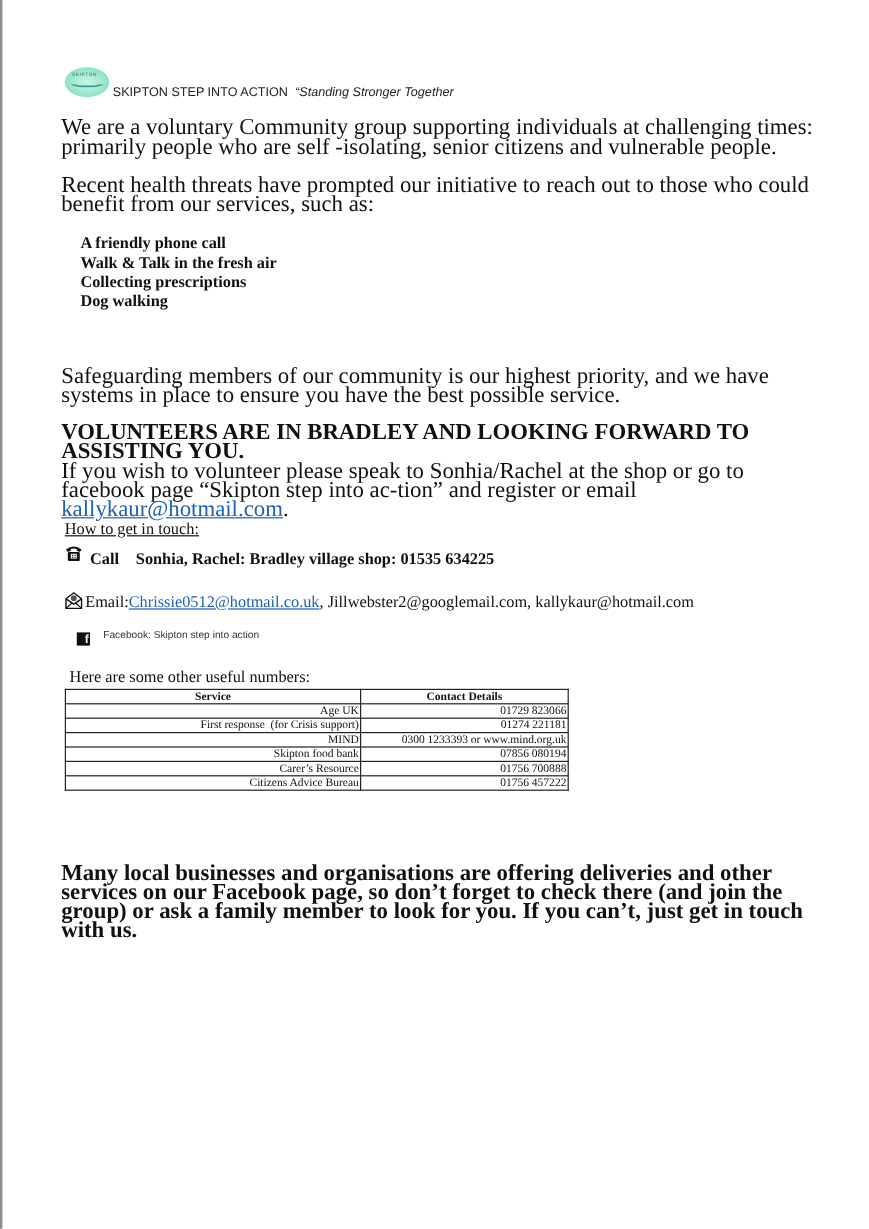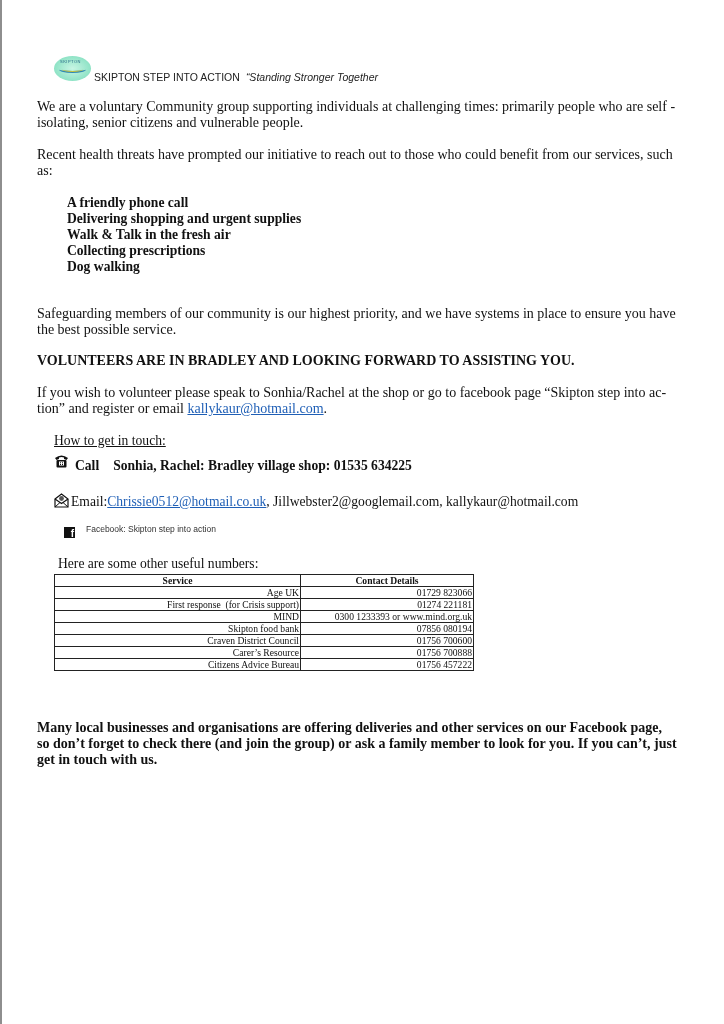--- a/index.html
+++ b/index.html
@@ -63,23 +63,23 @@
     .header-tagline {
       font-family: "Liberation Sans", sans-serif;
       font-size: 10.5px;
       font-style: italic;
       color: #222;
       margin-left: 6px;
       margin-bottom: 2px;
     }
     .para {
       position: absolute;
-      left: 37px;
+      left: 51px;
       width: 640px;
-      font-size: 14px;
+      font-size: 19px;
       line-height: 16px;
       margin: 0;
     }
     .bold { font-weight: bold; }
     .services {
       position: absolute;
       left: 67px; top: 195px;
       font-size: 13.6px;
       font-weight: bold;
       line-height: 16px;
@@ -190,21 +190,20 @@
   </div>
   <span class="header-title">SKIPTON STEP INTO ACTION</span>
   <span class="header-tagline">“Standing Stronger Together</span>
 </div>
 
 <p class="para" style="top:99px;">We are a voluntary Community group supporting individuals at challenging times: primarily people who are self -isolating, senior citizens and vulnerable people.</p>
 <p class="para" style="top:147px;">Recent health threats have prompted our initiative to reach out to those who could benefit from our services, such as:</p>
 
 <ul class="services">
   <li>A friendly phone call</li>
-  <li>Delivering shopping and urgent supplies</li>
   <li>Walk &amp; Talk in the fresh air</li>
   <li>Collecting prescriptions</li>
   <li>Dog walking</li>
 </ul>
 
 <p class="para" style="top:306px;">Safeguarding members of our community is our highest priority, and we have systems in place to ensure you have the best possible service.</p>
 
 <p class="para bold" style="top:353px;">VOLUNTEERS ARE IN BRADLEY AND LOOKING FORWARD TO ASSISTING YOU.</p>
 
 <p class="para" style="top:385px;"><span>If you wish to volunteer please speak to Sonhia/Rachel at the shop or go to facebook page “Skipton step into ac-tion” and register or email </span><a class="link" href="#">kallykaur@hotmail.com</a><span>.</span></p>
@@ -263,24 +262,20 @@
     </tr>
     <tr>
       <td>MIND</td>
       <td>0300 1233393 or www.mind.org.uk</td>
     </tr>
     <tr>
       <td>Skipton food bank</td>
       <td>07856 080194</td>
     </tr>
     <tr>
-      <td>Craven District Council</td>
-      <td>01756 700600</td>
-    </tr>
-    <tr>
       <td>Carer’s Resource</td>
       <td>01756 700888</td>
     </tr>
     <tr>
       <td>Citizens Advice Bureau</td>
       <td>01756 457222</td>
     </tr>
   </tbody>
 </table>
 

